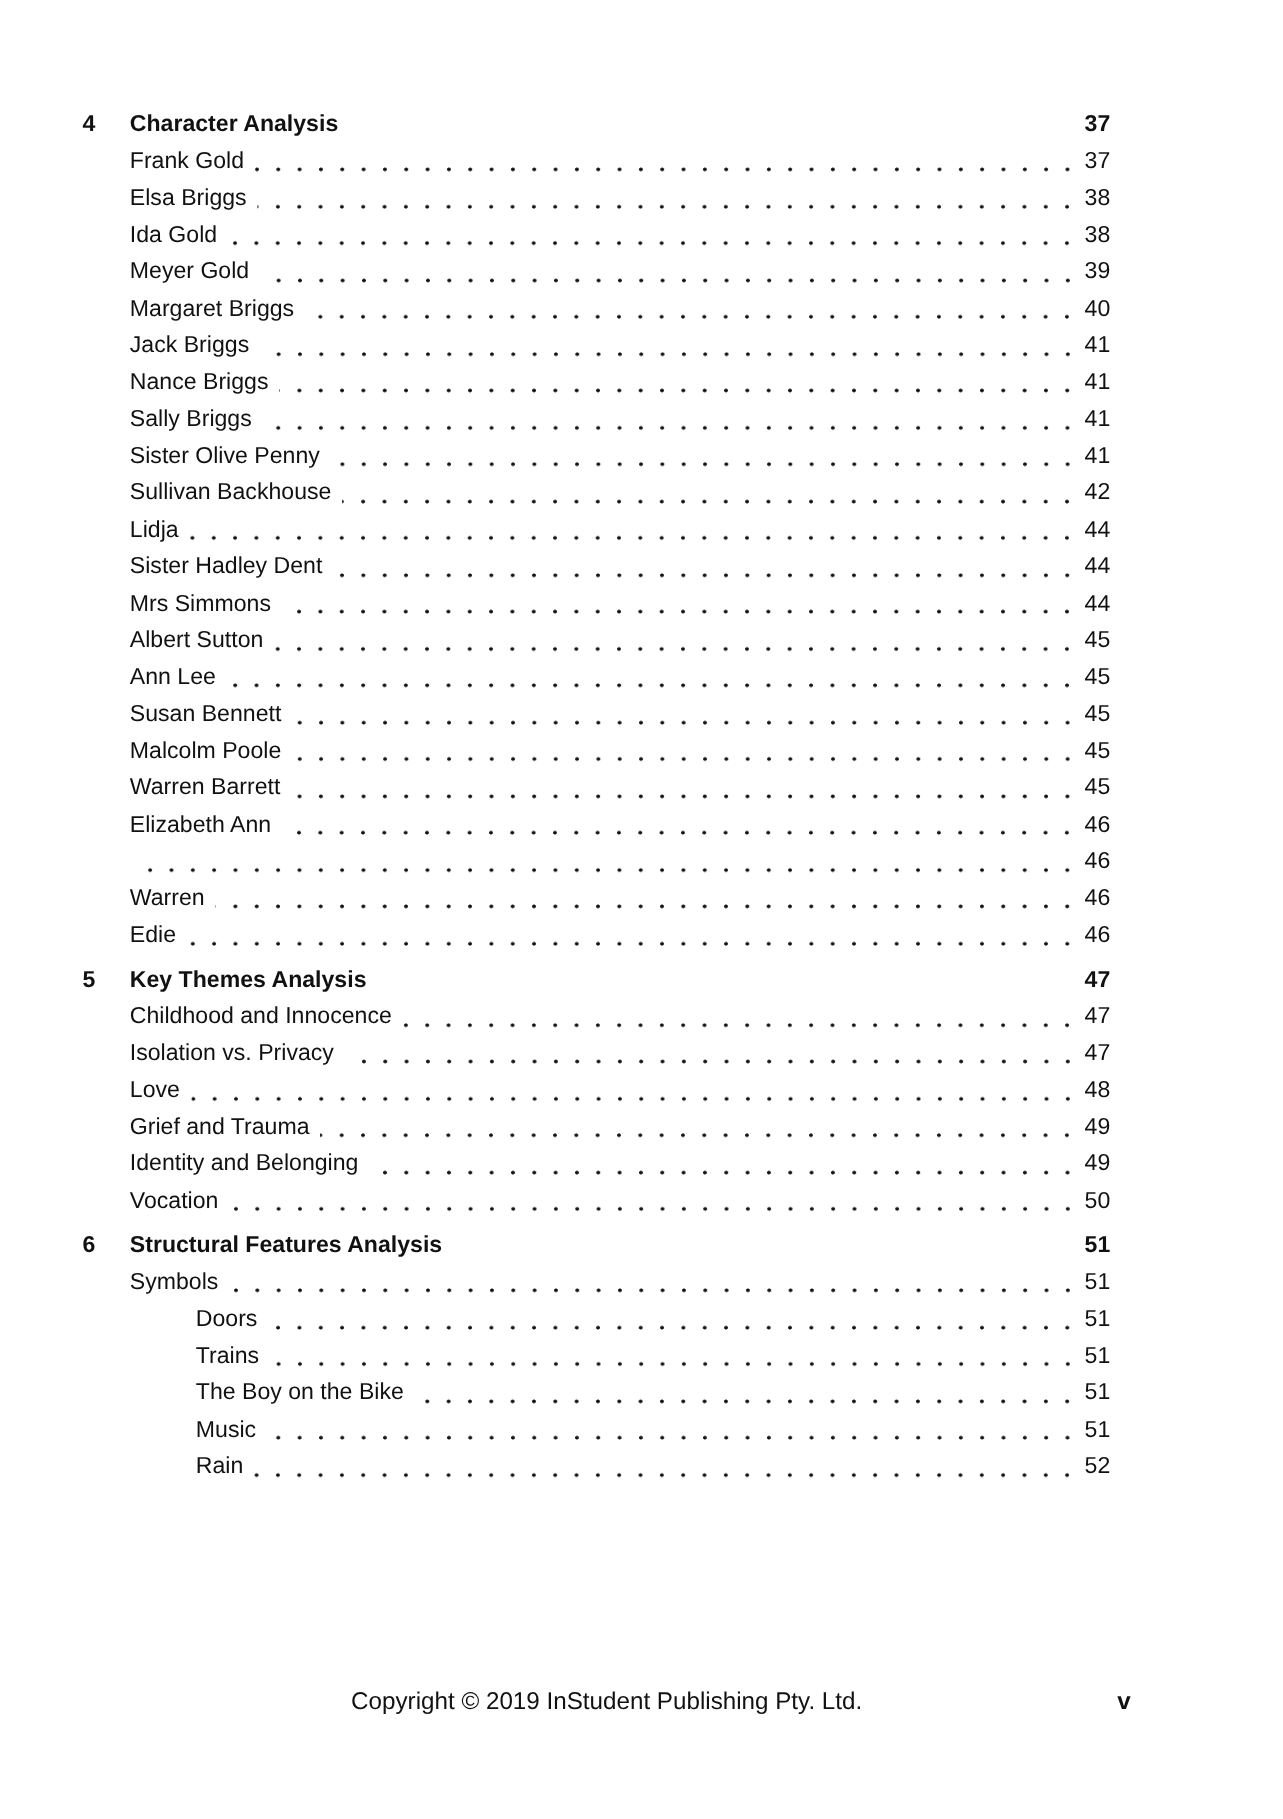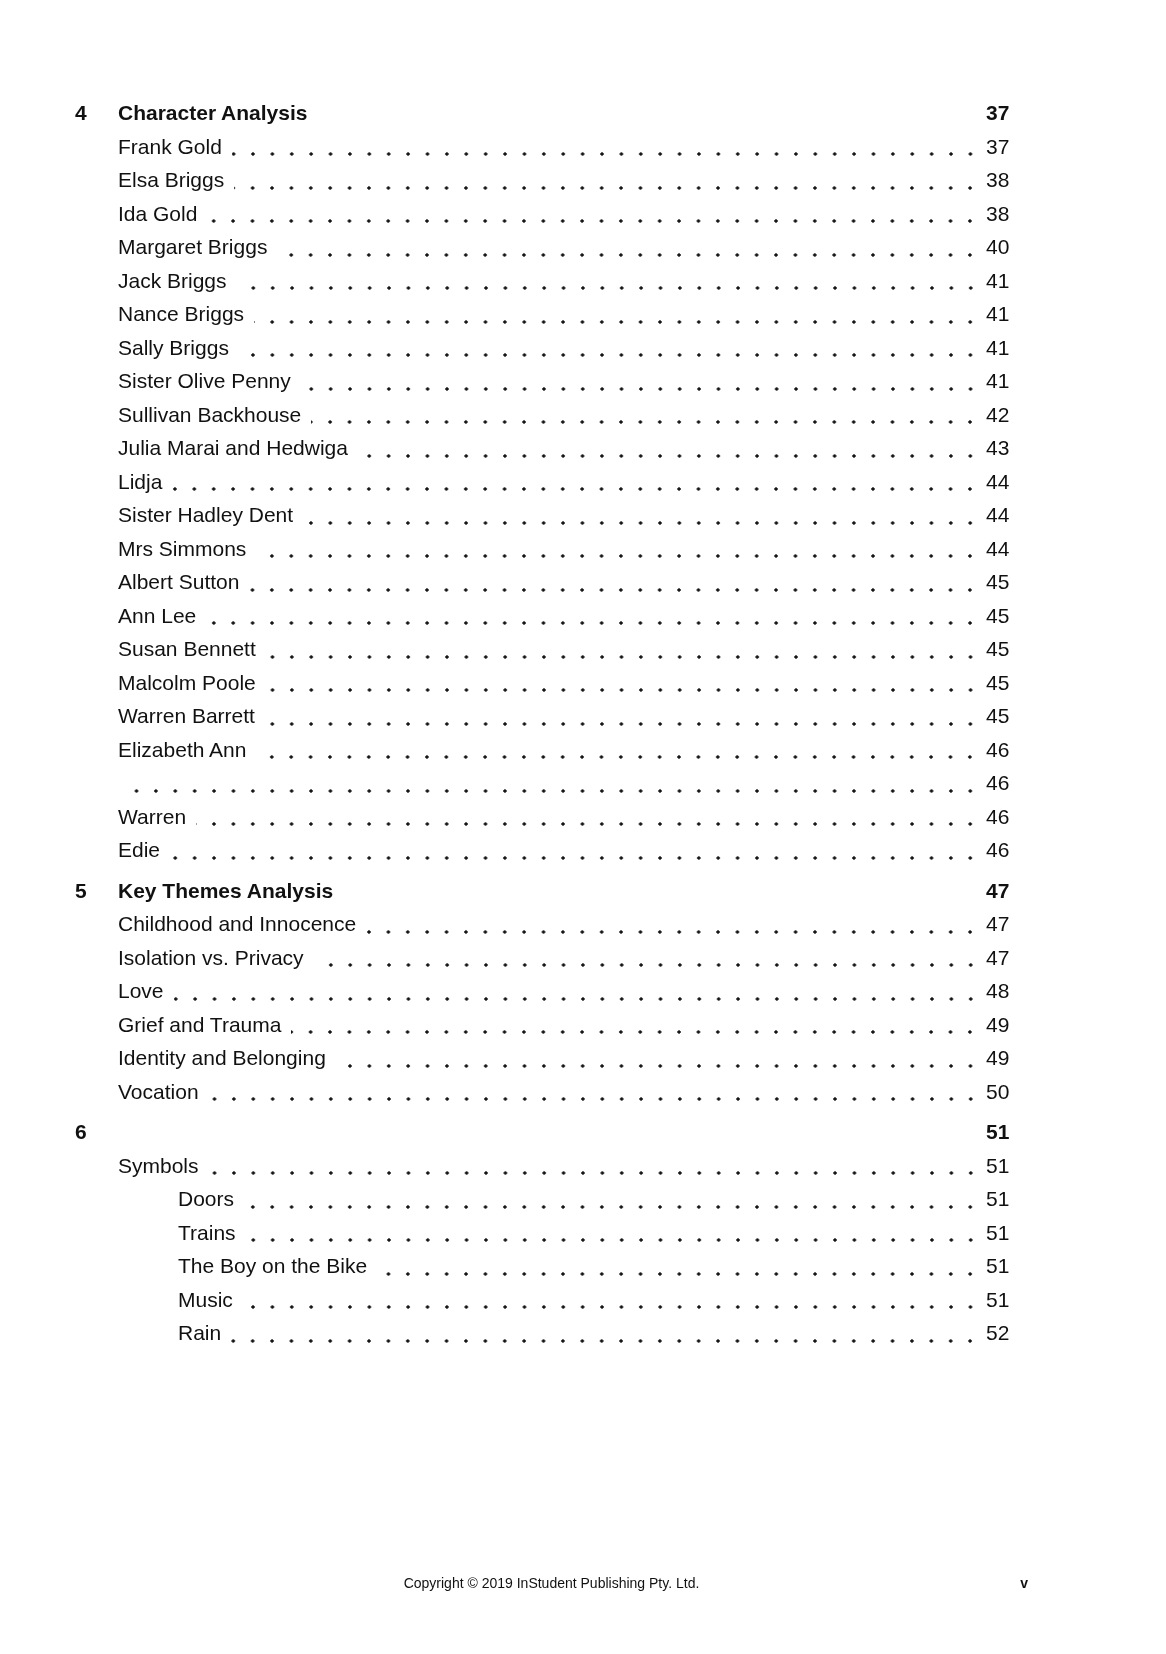--- a/index.html
+++ b/index.html
@@ -62,25 +62,25 @@
     background-repeat: repeat-x;
     background-position: right 2px bottom 7px;
   }
   .pagenum {
     flex: 0 0 42px;
     width: 42px;
     text-align: left;
   }
   .footer {
     position: absolute;
-    top: 1568px;
+    top: 1532px;
     left: 75px;
     right: 138px;
     height: 30px;
-    font-size: 14px;
+    font-size: 22px;
     line-height: 30px;
   }
   .footer .copyright {
     display: block;
     text-align: center;
   }
   .footer .folio {
     position: absolute;
     right: 0;
     top: 0;
@@ -108,20 +108,25 @@
         <span class="title">Elsa Briggs</span>
         <span class="leader"></span>
         <span class="pagenum">38</span>
       </div>
       <div class="row entry lvl1">
         <span class="title">Ida Gold</span>
         <span class="leader"></span>
         <span class="pagenum">38</span>
       </div>
       <div class="row entry lvl1">
+        <span class="title">Meyer Gold</span>
+        <span class="leader"></span>
+        <span class="pagenum">39</span>
+      </div>
+      <div class="row entry lvl1">
         <span class="title">Margaret Briggs</span>
         <span class="leader"></span>
         <span class="pagenum">40</span>
       </div>
       <div class="row entry lvl1">
         <span class="title">Jack Briggs</span>
         <span class="leader"></span>
         <span class="pagenum">41</span>
       </div>
       <div class="row entry lvl1">
@@ -136,25 +141,20 @@
       </div>
       <div class="row entry lvl1">
         <span class="title">Sister Olive Penny</span>
         <span class="leader"></span>
         <span class="pagenum">41</span>
       </div>
       <div class="row entry lvl1">
         <span class="title">Sullivan Backhouse</span>
         <span class="leader"></span>
         <span class="pagenum">42</span>
-      </div>
-      <div class="row entry lvl1">
-        <span class="title">Julia Marai and Hedwiga</span>
-        <span class="leader"></span>
-        <span class="pagenum">43</span>
       </div>
       <div class="row entry lvl1">
         <span class="title">Lidja</span>
         <span class="leader"></span>
         <span class="pagenum">44</span>
       </div>
       <div class="row entry lvl1">
         <span class="title">Sister Hadley Dent</span>
         <span class="leader"></span>
         <span class="pagenum">44</span>
@@ -239,20 +239,21 @@
         <span class="leader"></span>
         <span class="pagenum">49</span>
       </div>
       <div class="row entry lvl1">
         <span class="title">Vocation</span>
         <span class="leader"></span>
         <span class="pagenum">50</span>
       </div>
       <div class="row section">
         <span class="num">6</span>
+        <span class="title">Structural Features Analysis</span>
         <span class="spacer"></span>
         <span class="pagenum">51</span>
       </div>
       <div class="row entry lvl1">
         <span class="title">Symbols</span>
         <span class="leader"></span>
         <span class="pagenum">51</span>
       </div>
       <div class="row entry lvl2">
         <span class="title">Doors</span>

